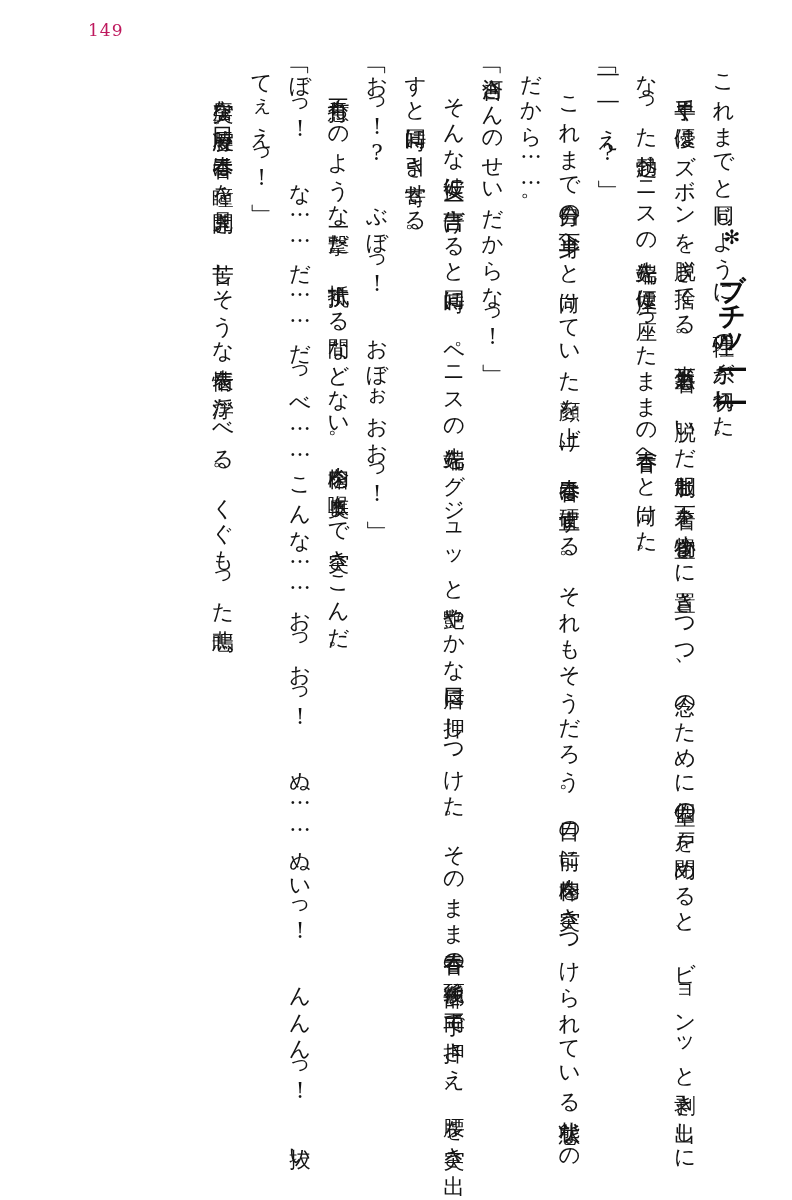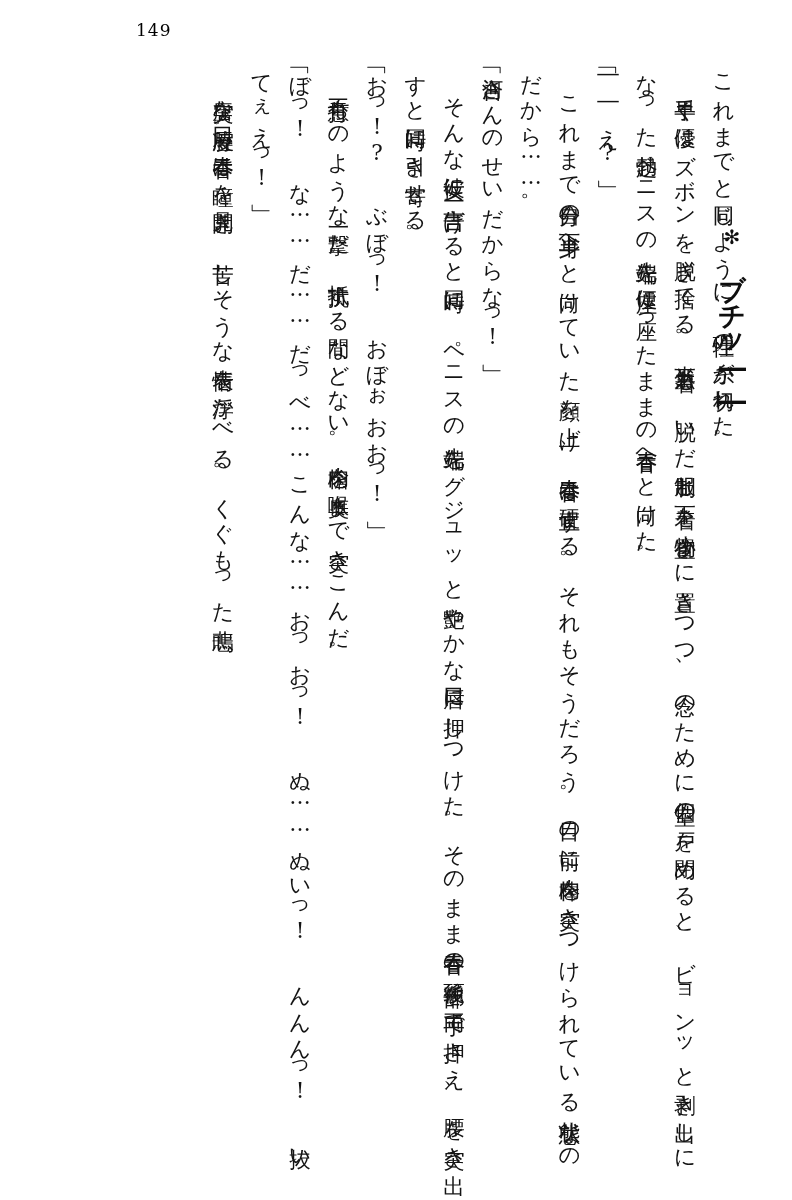--- a/index.html
+++ b/index.html
@@ -20,23 +20,22 @@
     height: 1200px;
     background: #ffffff;
     box-sizing: border-box;
   }
   .page-number {
     position: absolute;
     top: 20px;
     left: 88px;
     font-size: 17px;
     letter-spacing: 1px;
-    color: #000000;
+    color: #be185d;
     font-family: "DejaVu Serif", "Liberation Serif", serif;
-    margin-left: 48px;
   }
   .text-block {
     position: absolute;
     top: 60px;
     left: 52px;
     width: 690px;
     height: 1100px;
     writing-mode: vertical-rl;
     text-orientation: upright;
     direction: ltr;

